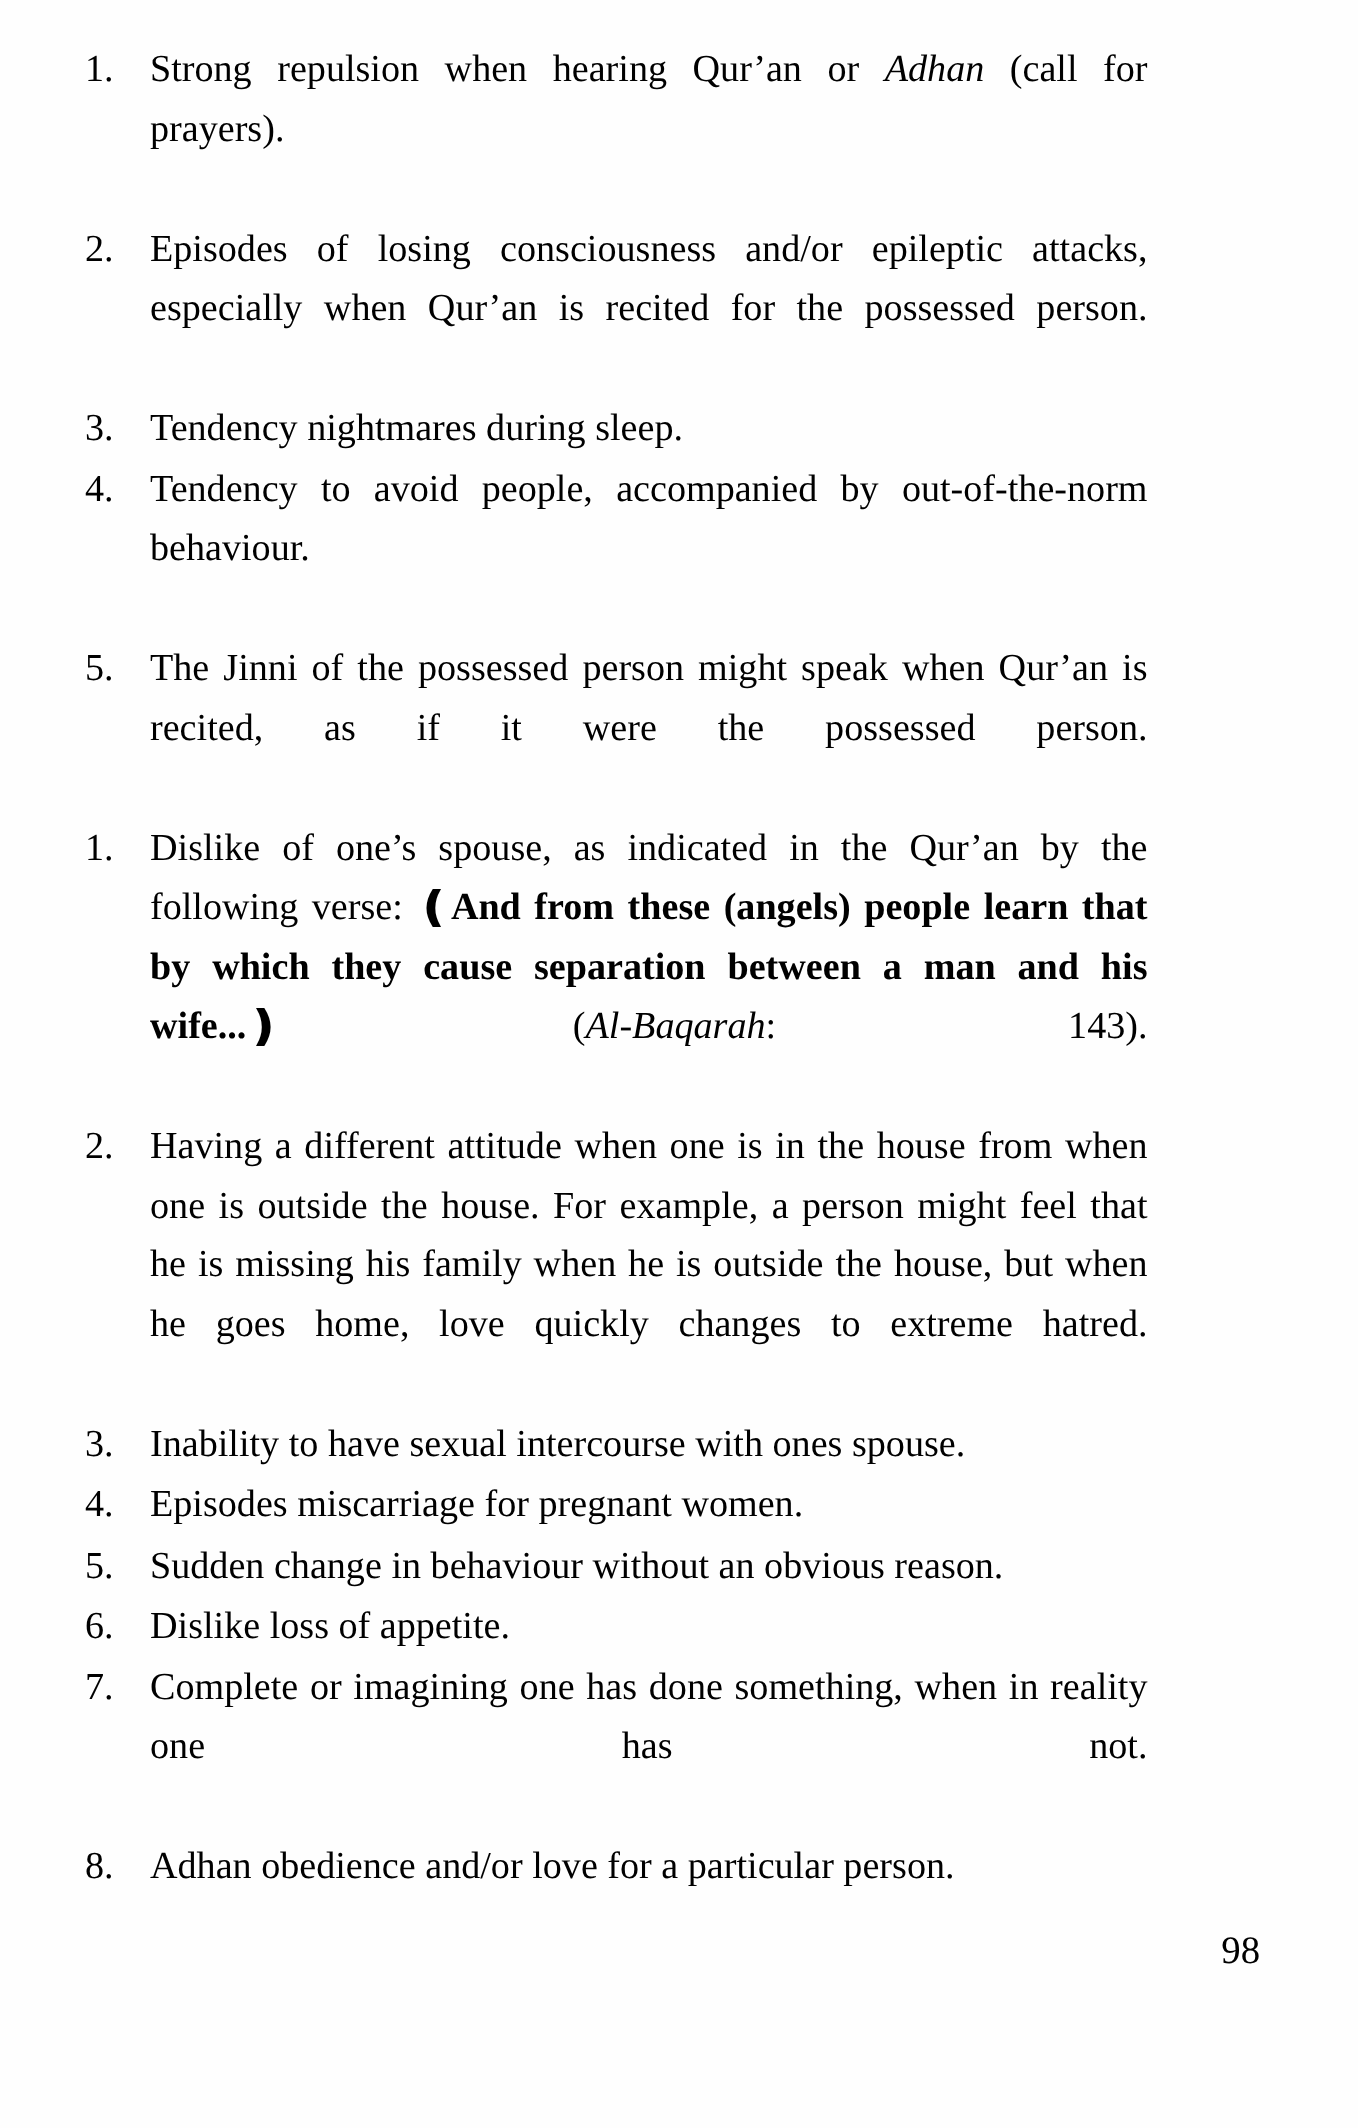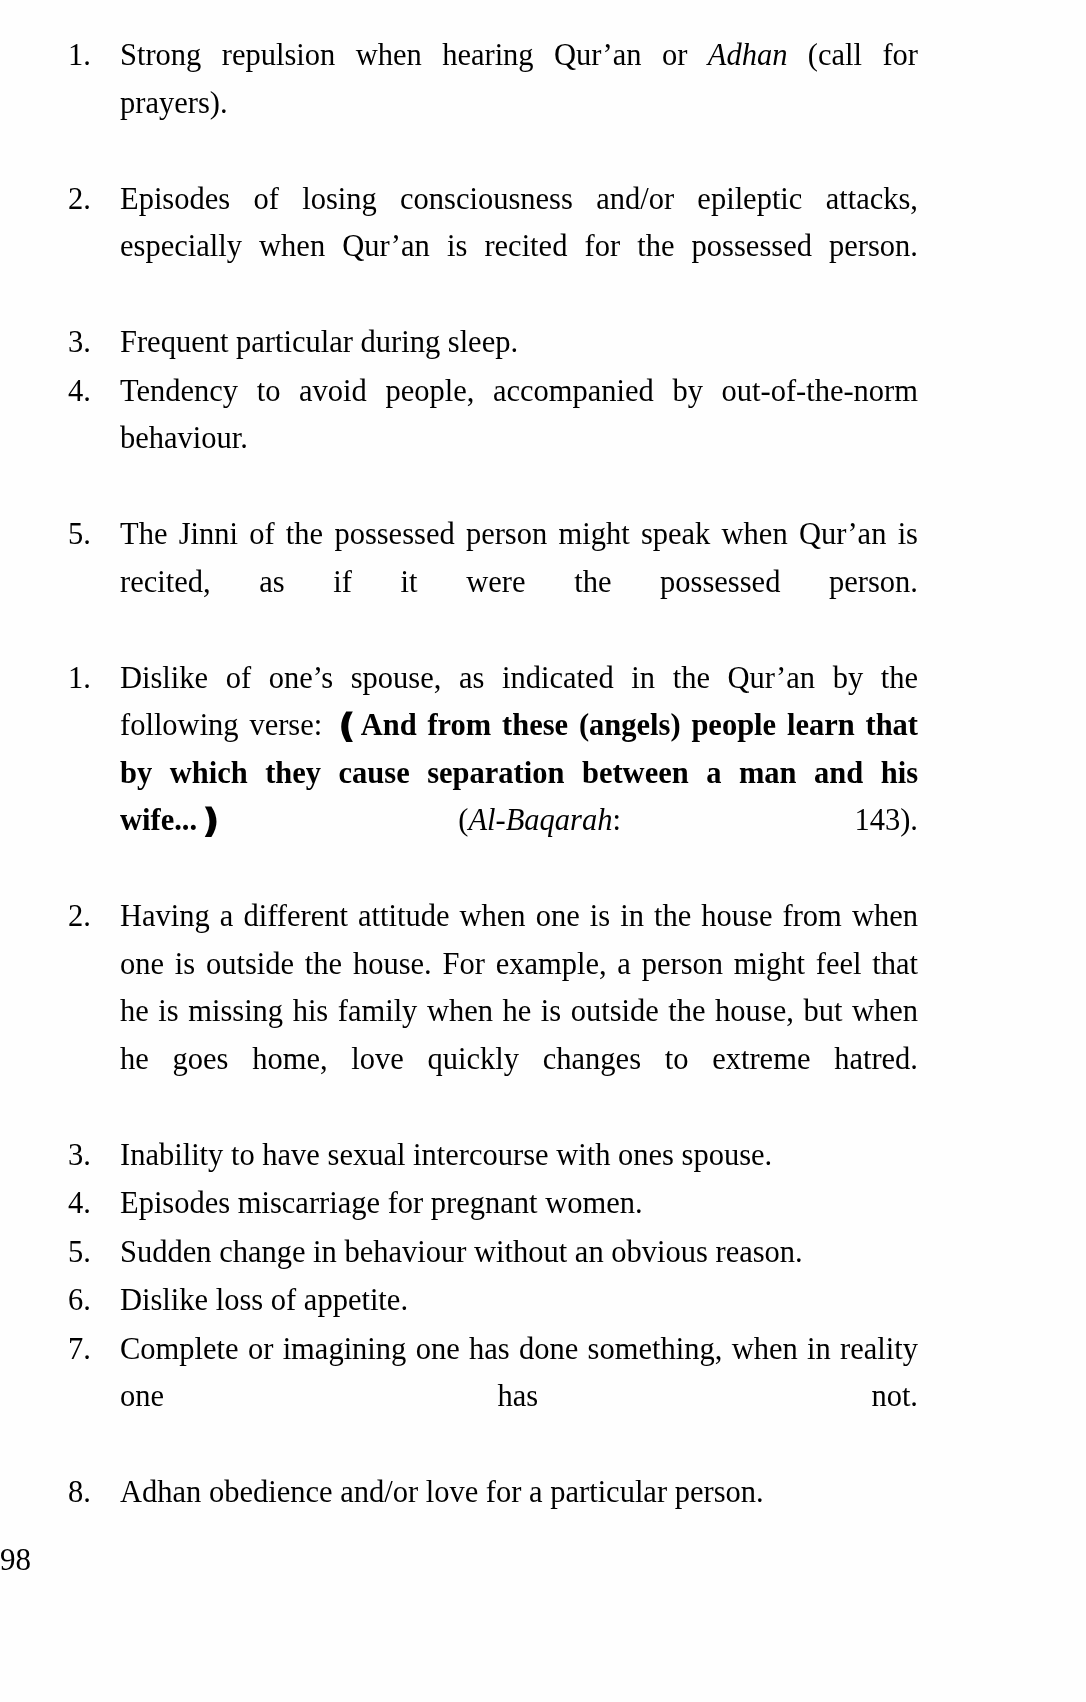--- a/index.html
+++ b/index.html
@@ -76,21 +76,21 @@
     font-size: 33px;
     line-height: 0;
     position: relative;
     top: 2px;
   }
   .pageno {
     position: absolute;
     left: 0;
     top: 1540px;
     width: 1008px;
-    text-align: left;
+    text-align: right;
     font-size: 31px;
     line-height: 40px;
   }
 </style>
 </head>
 <body>
 
 <div class="page">
   <div class="content">
 
@@ -101,21 +101,21 @@
         <span class="body just"><span>Strong repulsion when hearing Qur’an or </span><span class="itl">Adhan</span><span> (call for prayers).</span></span>
       </li>
 
       <li>
         <span class="num">2.</span>
         <span class="body just">Episodes of losing consciousness and/or epileptic attacks, especially when Qur’an is recited for the possessed person.</span>
       </li>
 
       <li>
         <span class="num">3.</span>
-        <span class="body">Frequent particular during sleep.</span>
+        <span class="body">Tendency nightmares during sleep.</span>
       </li>
 
       <li>
         <span class="num">4.</span>
         <span class="body just">Tendency to avoid people, accompanied by out-of-the-norm behaviour.</span>
       </li>
 
       <li>
         <span class="num">5.</span>
         <span class="body just">The Jinni of the possessed person might speak when Qur’an is recited, as if it were the possessed person.</span>

